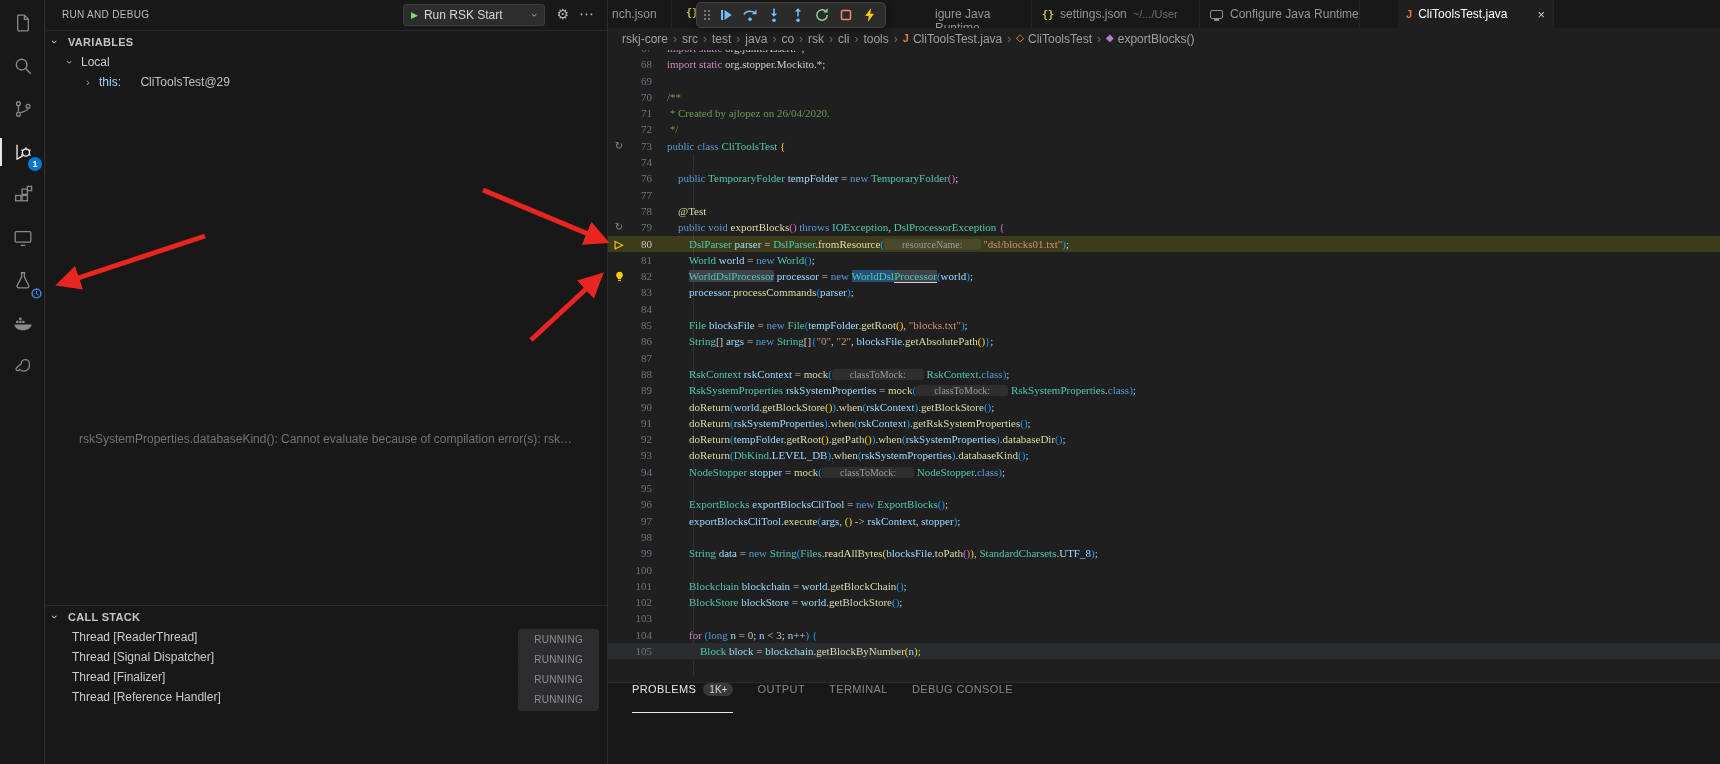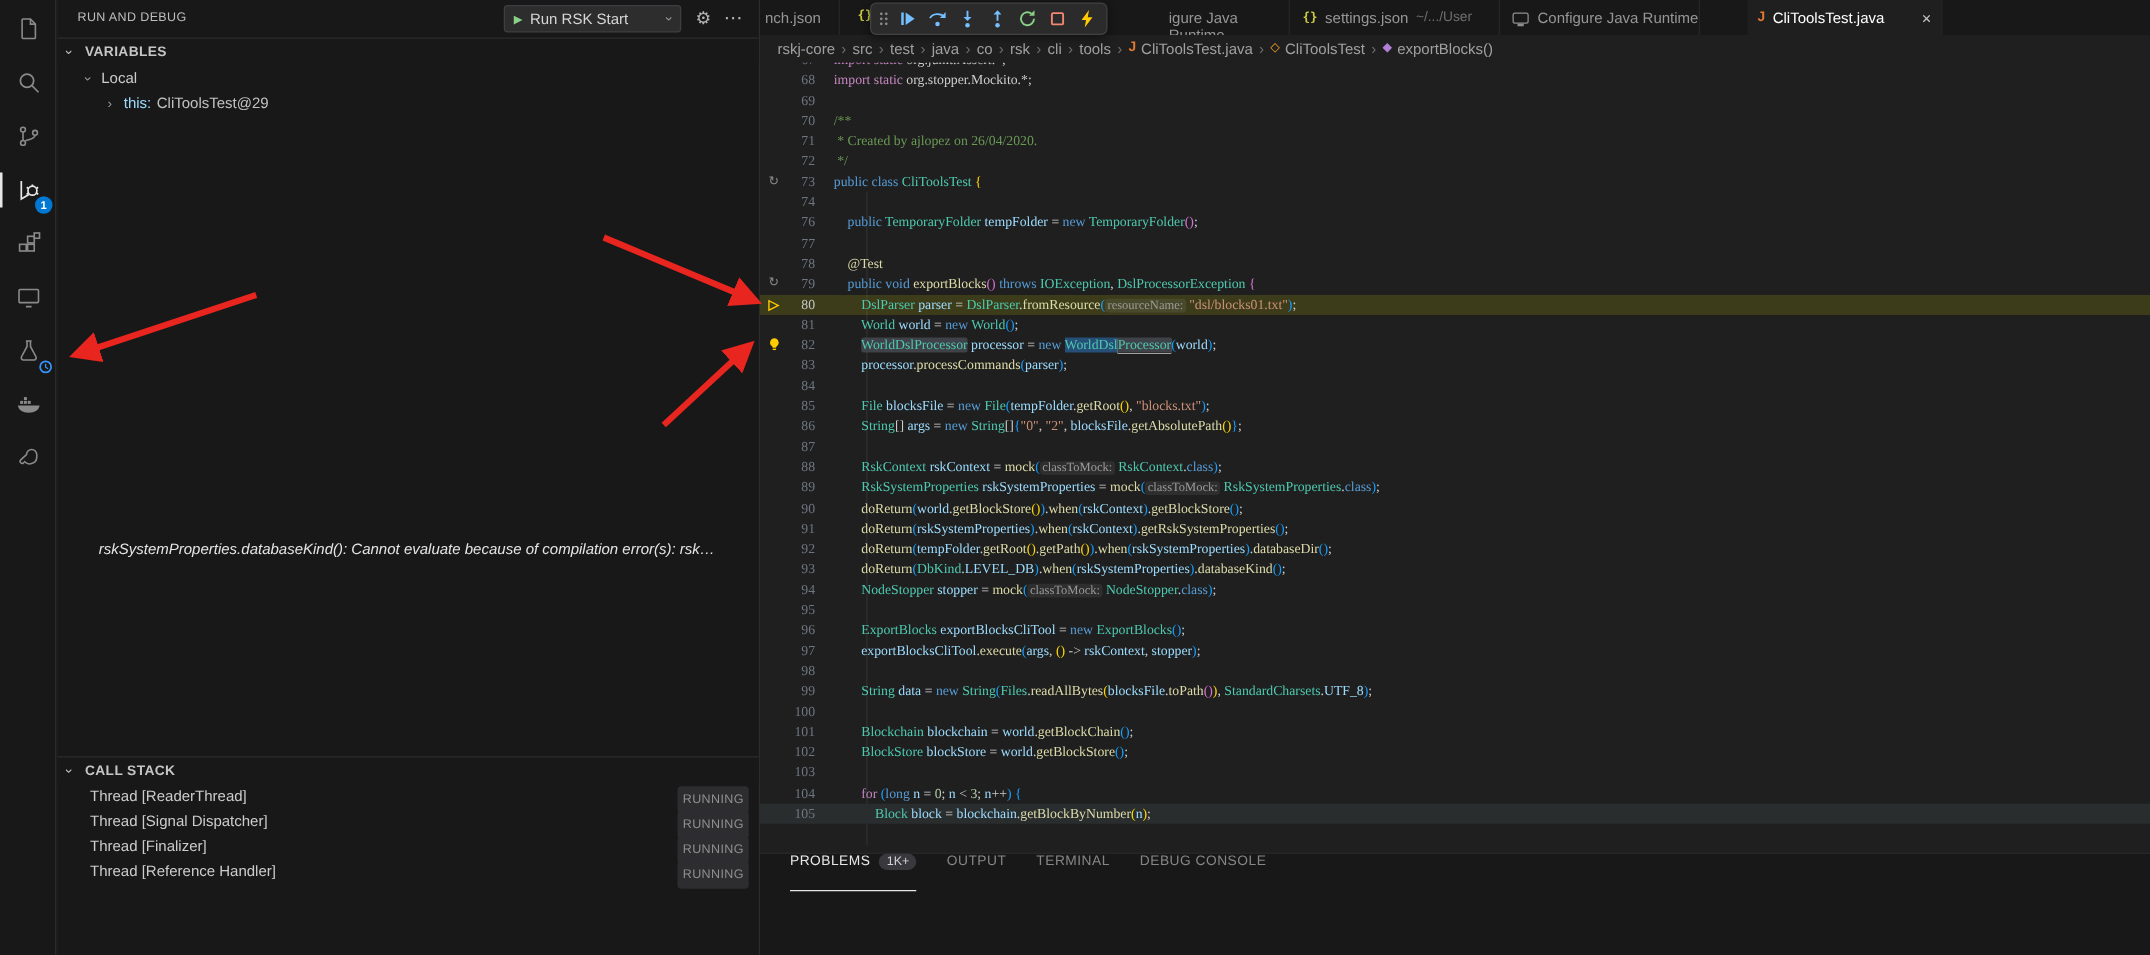--- a/index.html
+++ b/index.html
@@ -23,26 +23,26 @@
   .runbox .play{color:#89d185;font-size:9px}
   .runbox .chev{margin-left:auto;color:#9a9a9a;font-size:11px;display:inline-block;transform:rotate(90deg)}
   .sb-gear{position:absolute;right:38px;top:6px;color:#b5b5b5;font-size:14px;cursor:pointer}
   .sb-dots{position:absolute;right:13px;top:5px;color:#b5b5b5;font-size:15px;cursor:pointer}
   .section-h{position:absolute;left:0;right:0;height:22px;font-size:11px;font-weight:bold;color:#c5c5c5;letter-spacing:.3px;display:flex;align-items:center;padding-left:22px;border-top:1px solid #2b2b2b;background:#181818}
   .section-h .tw{position:absolute;left:7px;font-weight:normal;font-size:11px;color:#c5c5c5;display:inline-block;transform:rotate(90deg)}
   .var-row{position:absolute;left:0;right:0;height:20px;line-height:20px;color:#cccccc;white-space:nowrap}
   .var-row .tw2{display:inline-block;transform:rotate(90deg);color:#9a9a9a;margin-right:6px;font-size:11px}
   .var-row .tw3{display:inline-block;color:#9a9a9a;margin-right:6px;font-size:11px}
   .var-name{color:#9cdcfe}
-  .var-value{color:#c2c2c2;margin-left:1px}
+  .var-value{color:#c2c2c2;margin-left:16px}
   .watch-list{position:absolute;left:0;right:0;top:429px}
-  .watch-row{color:#e5e5e5;font-style:italic;font-size:12px;padding-left:33px;white-space:nowrap;overflow:hidden;height:20px;line-height:20px}
+  .watch-row{color:#737373;font-size:12px;padding-left:33px;white-space:nowrap;overflow:hidden;height:20px;line-height:20px}
   .cs-list{position:absolute;left:0;right:0;top:627px}
   .cs-row{position:relative;height:20px;line-height:20px;padding-left:26px;color:#cccccc;white-space:nowrap}
-  .cs-state{position:absolute;right:8px;top:2px;background:#2d2d30;color:#8f8f8f;font-size:10px;padding:1px 4px;border-radius:3px;letter-spacing:.3px}
+  .cs-state{position:absolute;right:8px;top:2px;background:#2d2d30;color:#8f8f8f;font-size:10px;padding:1px 16px;border-radius:3px;letter-spacing:.3px}
 
   
   .editor{position:absolute;left:608px;top:0;right:0;height:100%;background:#1f1f1f}
   .tabbar{position:absolute;left:0;top:0;right:0;height:28px;background:#181818}
   .tab{position:absolute;top:0;height:28px;display:flex;align-items:center;font-size:12px;color:#969696;border-right:1px solid #252526;cursor:pointer;background:#181818}
   .t1{left:0;width:64px;padding-left:4px}
   .t2{left:64px;width:360px}
   .t2 .ic-braces{position:absolute;left:14px;top:7px}
   .t2 .t2-label{position:absolute;left:263px;top:7px}
   .t3{left:424px;width:168px;padding-left:10px;gap:6px}
@@ -79,21 +79,21 @@
   .lnum{width:22px;flex:none;text-align:right;color:#6e7681;font-size:11px}
   .ltext{flex:none;padding-left:15px;color:#ccc}
   .hl-debug{background:rgba(255,255,0,.13)}
   .hl-debug .lnum{color:#c6c6c6}
   .hl-gray{background:#2a2d2e}
   .indent-guide{position:absolute;left:85px;top:104px;width:1px;height:522px;background:#313131;z-index:0}
   .tk-k{color:#569cd6}.tk-c{color:#c586c0}.tk-t{color:#4ec9b0}.tk-f{color:#dcdcaa}
   .tk-v{color:#9cdcfe}.tk-s{color:#ce9178}.tk-n{color:#b5cea8}.tk-m{color:#6a9955}
   .tk-a{color:#dcdcaa}.tk-d{color:#cccccc}
   .tk-p{color:#ffd700}.tk-q{color:#da70d6}.tk-b{color:#179fff}
-  .tk-h{color:#9b9b9b;background:rgba(255,255,255,.07);border-radius:3px;padding:0 2px;font-size:10px}
+  .tk-h{color:#9b9b9b;background:rgba(255,255,255,.07);border-radius:3px;padding:0 18px;font-size:10px}
   .tk-w1{background:#3f4248;border-radius:2px}
   .tk-x1{background:#264f78}
   .tk-x2{background:#3f4248;box-shadow:0 1px 0 #cfcfcf}
 
   
   .panel{position:absolute;left:608px;right:0;top:682px;bottom:0;background:#181818;border-top:1px solid #2b2b2b;z-index:2}
   .ptabs{display:flex;align-items:center;height:30px;padding-left:24px;gap:24px;font-size:11px;letter-spacing:.4px;color:#868686}
   .ptab{display:flex;align-items:flex-start;gap:7px;height:30px;cursor:pointer}
   .ptab.active{color:#e7e7e7;border-bottom:1px solid #e7e7e7}
   .pbadge{background:#38383d;color:#d5d5d5;font-size:10px;border-radius:9px;padding:1px 6px;letter-spacing:0}

